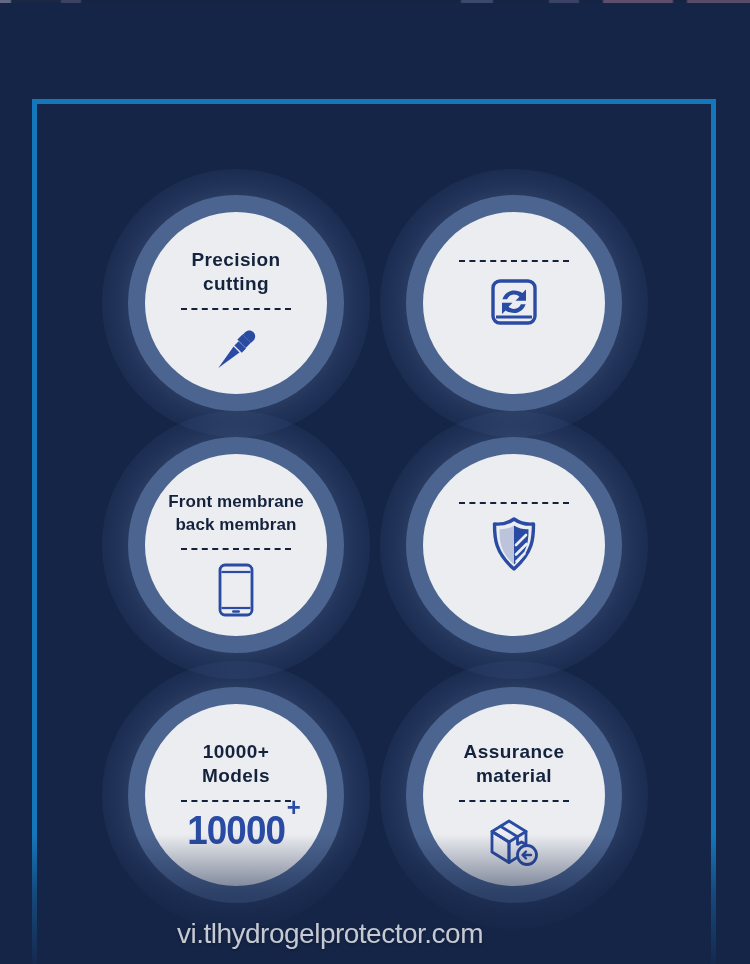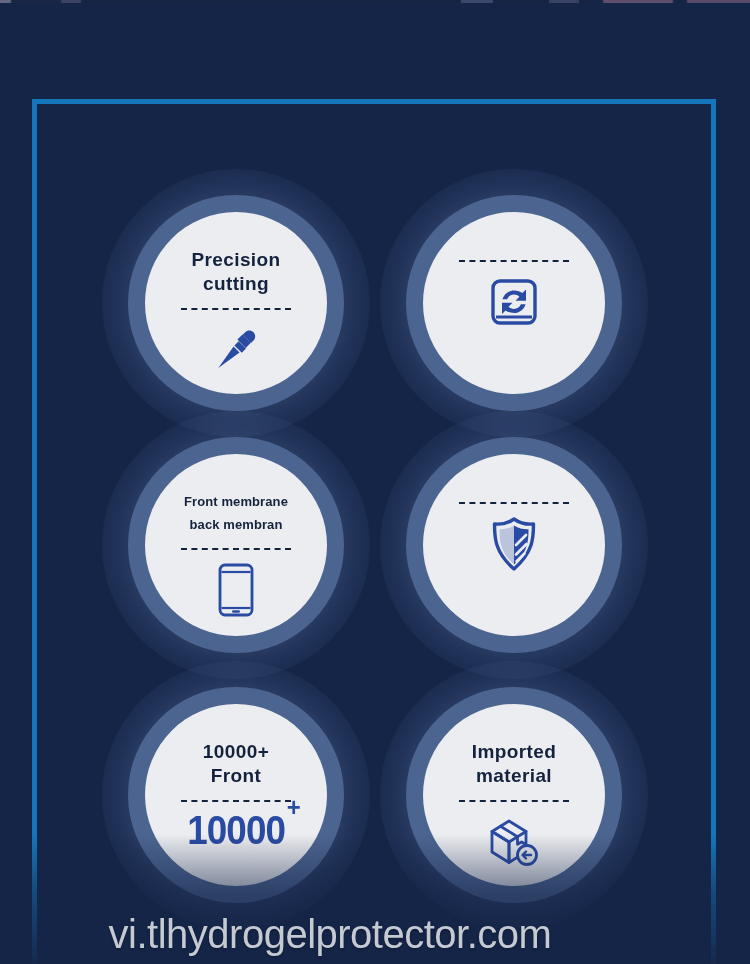--- a/index.html
+++ b/index.html
@@ -129,21 +129,21 @@
     color: #14233d;
     font-size: 19px;
     line-height: 24px;
     font-weight: 600;
     text-align: center;
     letter-spacing: 0.4px;
     width: 180px;
     white-space: pre-line;
   }
   .badge-title.small {
-    font-size: 13px;
+    font-size: 17px;
     letter-spacing: 0.1px;
     line-height: 23px;
   }
 
   .divider {
     width: 110px;
     height: 0;
     margin-top: 12px;
     border-top: 2px dashed #14233d;
   }
@@ -178,21 +178,21 @@
     font-weight: 700;
   }
 
   #watermark {
     position: absolute;
     left: 0;
     bottom: 6px;
     width: 660px;
     text-align: center;
     color: #d3d7de;
-    font-size: 40px;
+    font-size: 28px;
     line-height: 48px;
     letter-spacing: -0.5px;
     font-family: "Liberation Sans Narrow", "Liberation Sans", sans-serif;
     opacity: 0.92;
     text-shadow: 0 1px 3px rgba(0,0,0,0.35);
     user-select: none;
   }
 </style>
 </head>
 <body>
@@ -281,34 +281,34 @@
           </div>
         </div>
       </div>
     </div>
 
     <div class="cell" style="left:128px; top:687px;">
       <div class="badge-glow"></div>
       <div class="badge">
         <div class="badge-inner">
           <div class="badge-title">10000+
-Front</div>
+Models</div>
           <div class="divider"></div>
           <div class="count-number">
             <span>10000</span><span class="plus">+</span>
           </div>
         </div>
       </div>
     </div>
 
     <div class="cell" style="left:406px; top:687px;">
       <div class="badge-glow"></div>
       <div class="badge">
         <div class="badge-inner">
-          <div class="badge-title">Imported
+          <div class="badge-title">Assurance
 material</div>
           <div class="divider"></div>
           <div class="badge-icon">
             <svg width="54" height="52" viewBox="0 0 54 52" aria-hidden="true">
               <g fill="none" stroke="#2a4ba3" stroke-width="2.8" stroke-linejoin="round" stroke-linecap="round">
                 <path d="M5 15.5L22 5l17 10.5L22 26z"></path>
                 <path d="M5 15.5V36L22 46.5V26z"></path>
                 <path d="M39 15.5V30"></path>
                 <path d="M22 26v20.5l9-5.6"></path>
                 <path d="M13.5 10.3l17 10.5"></path>

